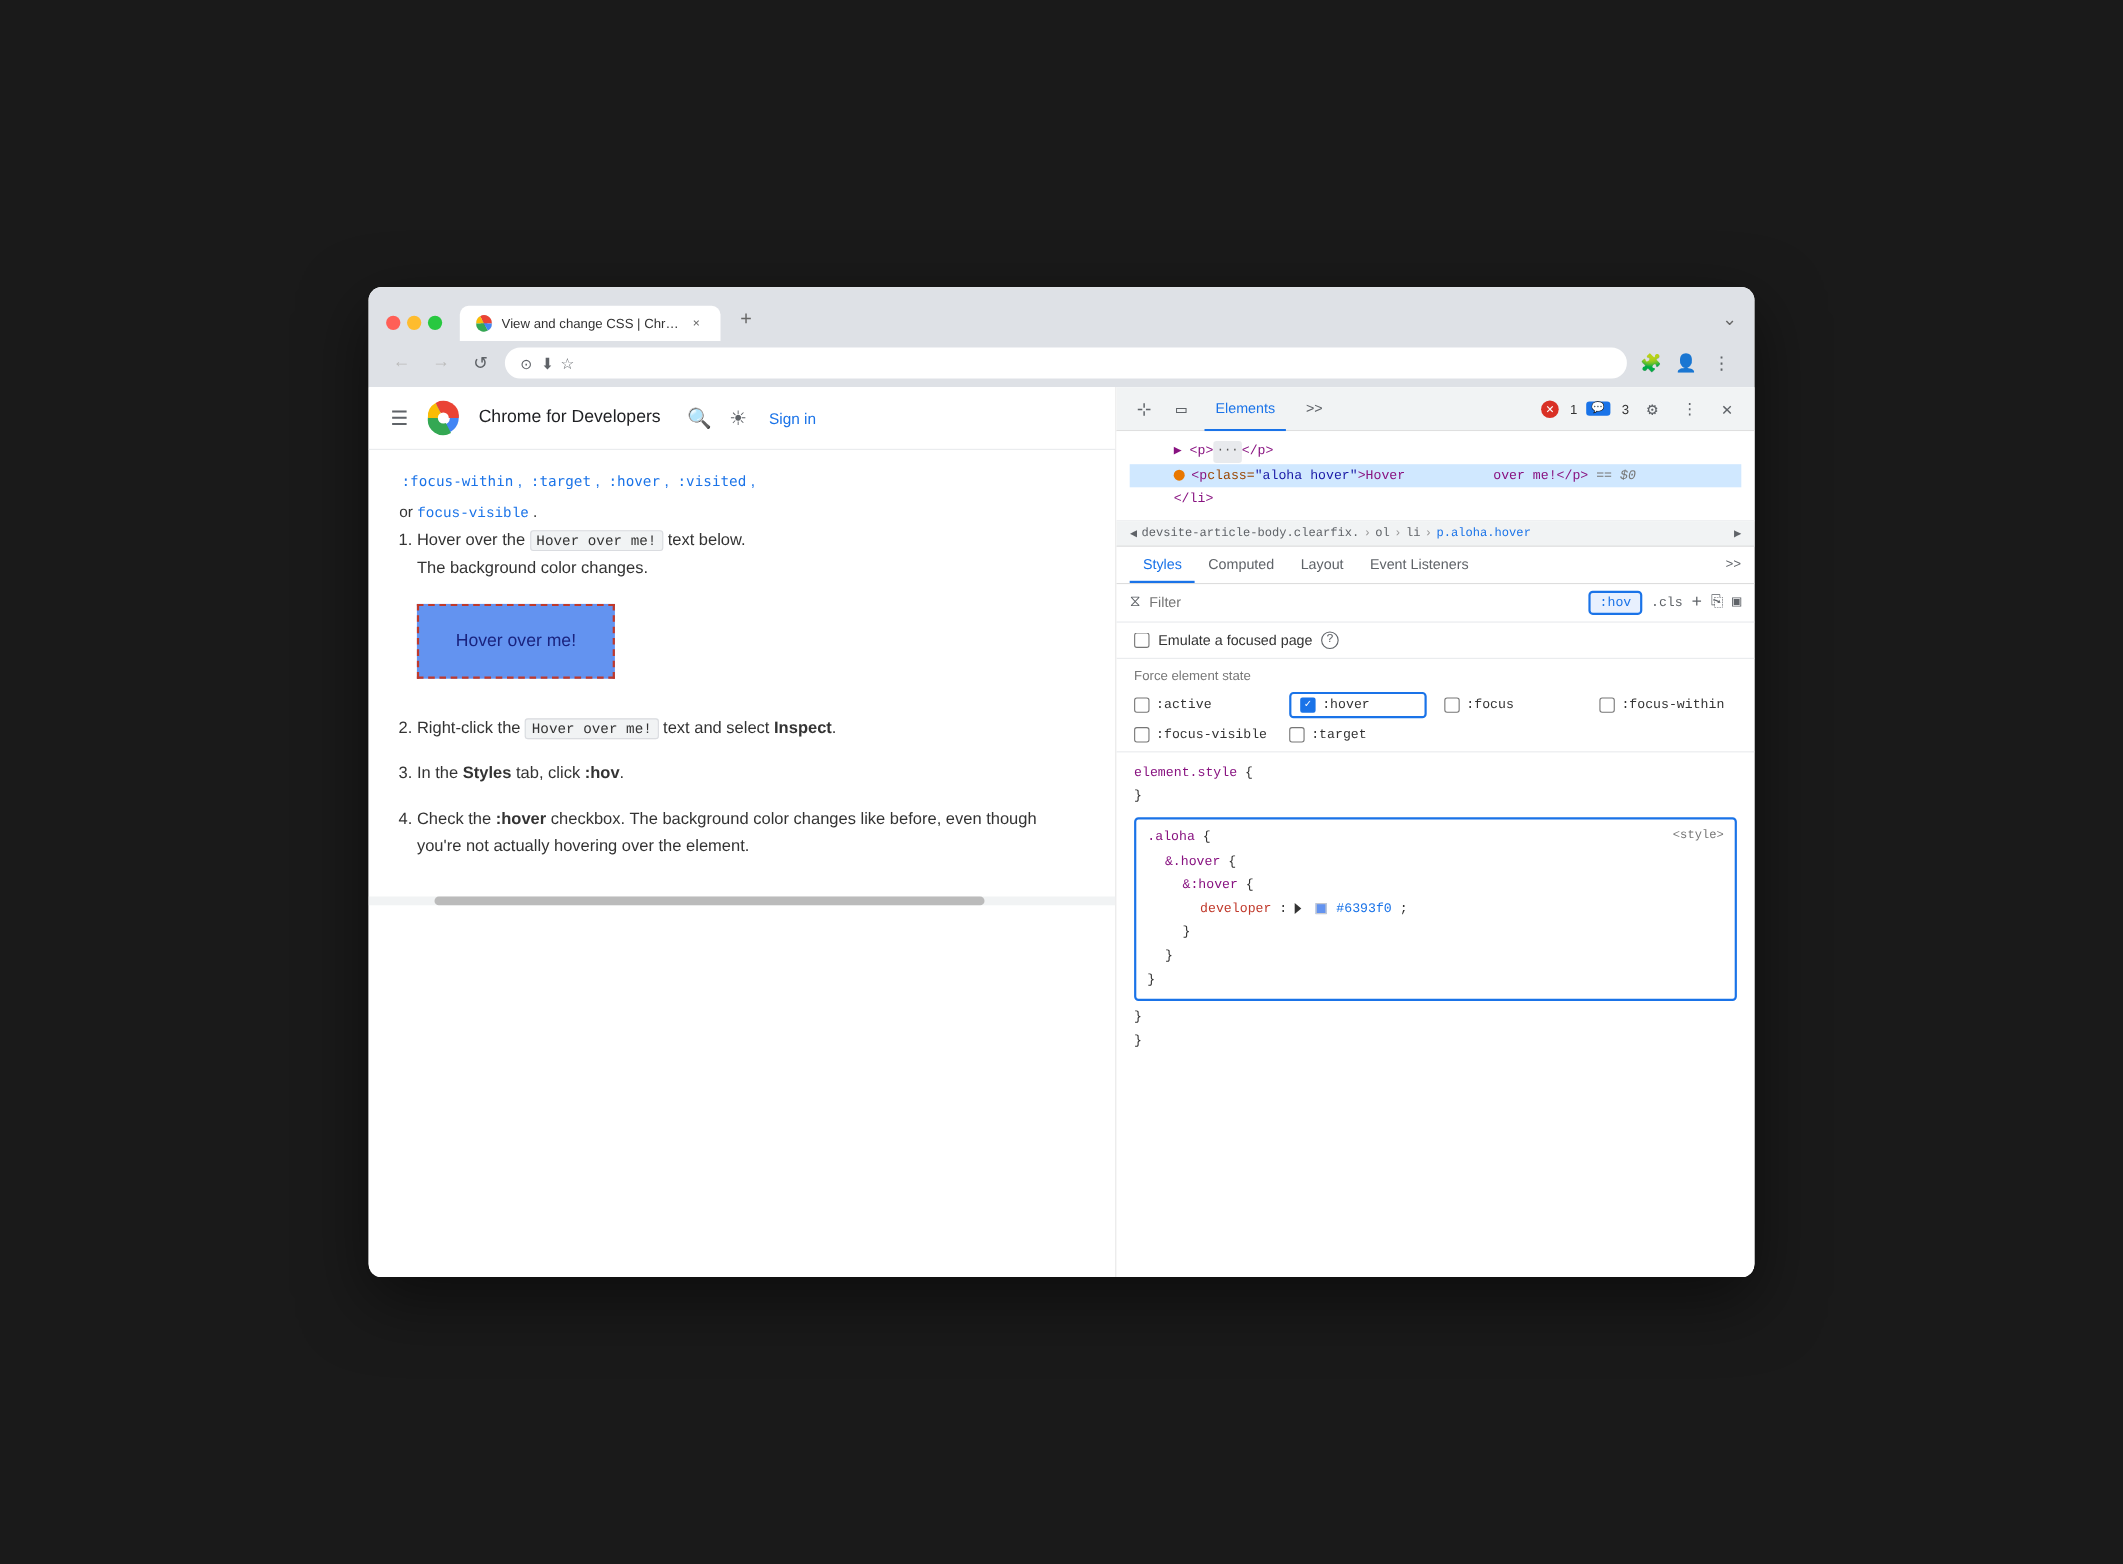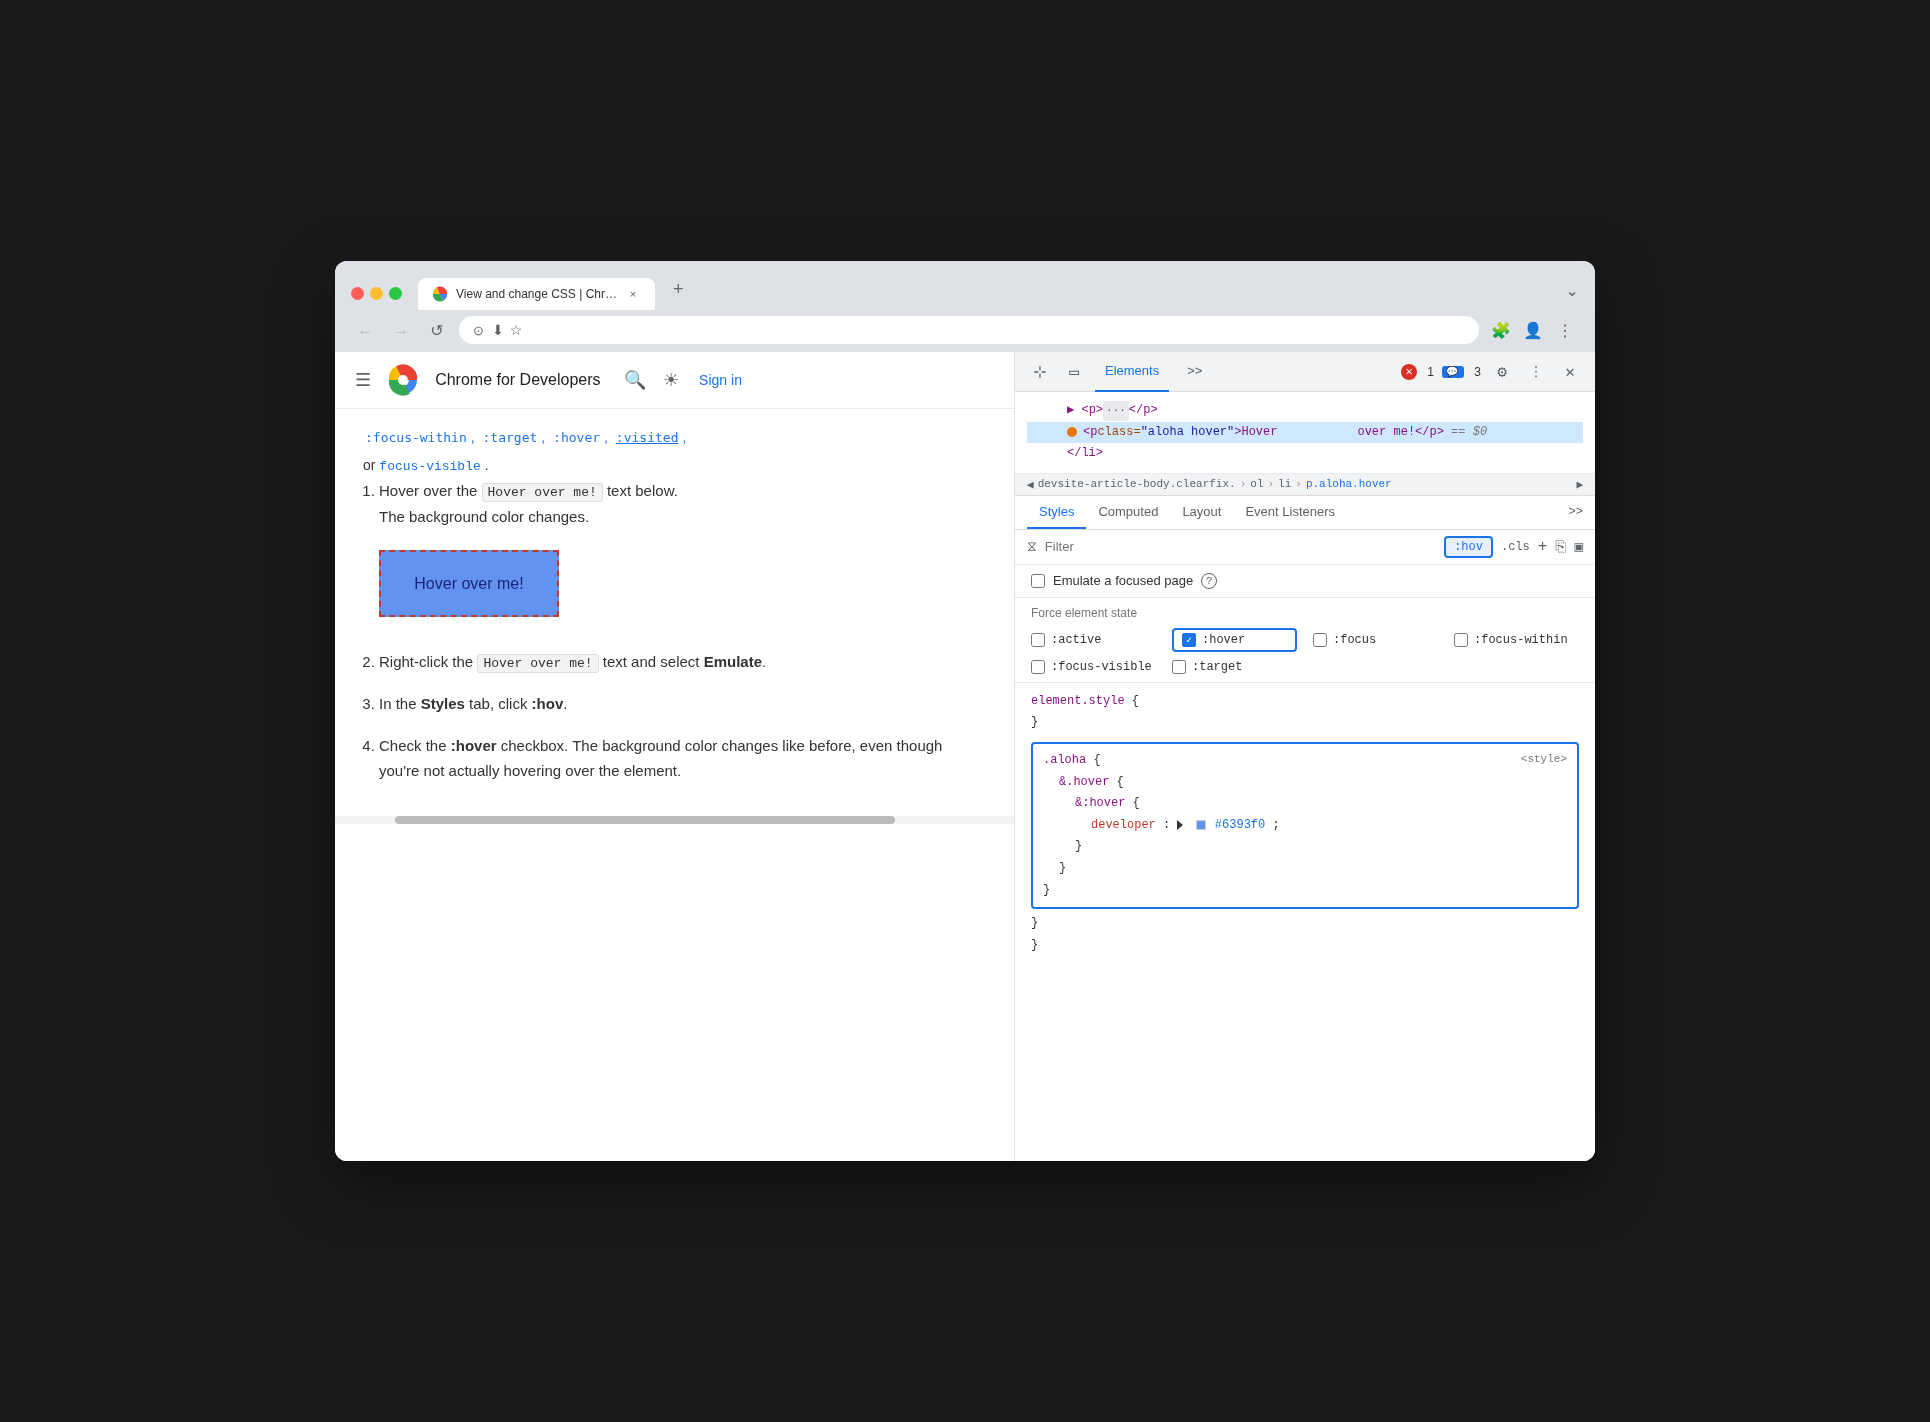--- a/index.html
+++ b/index.html
@@ -736,21 +736,21 @@
         <span class="header-theme">☀</span>
         <span class="sign-in-btn">Sign in</span>
       </div>
 
       <div class="article-body">
 
         <div class="article-top-links">
           <span style="color:#1a73e8; font-size:13px; font-family:monospace;">:focus-within</span><span>, </span>
           <span style="color:#1a73e8; font-size:13px; font-family:monospace;">:target</span><span>, </span>
           <span style="color:#1a73e8; font-size:13px; font-family:monospace;">:hover</span><span>, </span>
-          <span style="color:#1a73e8; font-size:13px; font-family:monospace;text-decoration:underline;">:visited</span><span>,</span>
+          <span style="color:#1a73e8; font-size:13px; font-family:monospace;">:visited</span><span>,</span>
         </div>
 
         <div class="focus-visible-line">
           <span>or </span>
           <span class="focus-visible-link">focus-visible</span>
           <span> .</span>
         </div>
 
         <ol class="ordered-list">
           <li>
@@ -762,21 +762,21 @@
             <div style="margin-top: 12px;">
               <div class="hover-button-demo">
                 <span>Hover over me!</span>
               </div>
             </div>
           </li>
 
           <li>
             <span>Right-click the </span>
             <span class="inline-code">Hover over me!</span>
-            <span> text and select <strong>Emulate</strong>.</span>
+            <span> text and select <strong>Inspect</strong>.</span>
           </li>
 
           <li>
             <span>In the <strong>Styles</strong> tab, click </span>
             <strong>:hov</strong><span>.</span>
           </li>
 
           <li>
             <span>Check the <strong>:hover</strong> checkbox. The background color changes like before, even though you're not actually hovering over the element.</span>
           </li>

